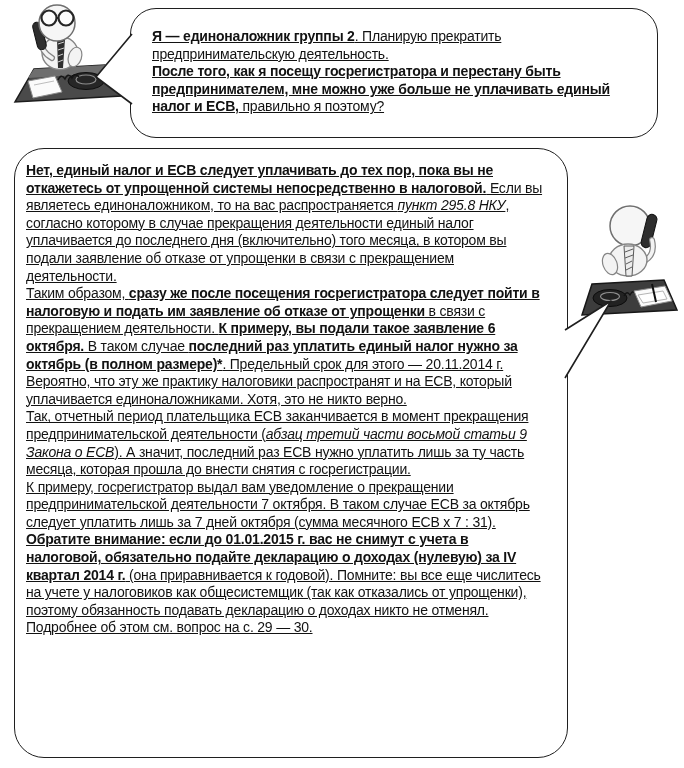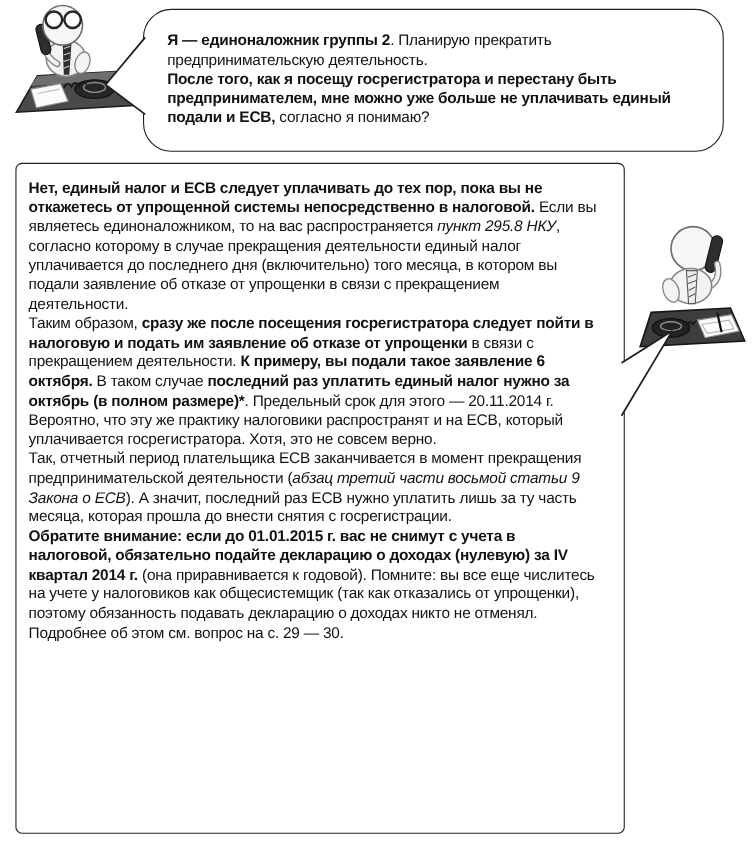--- a/index.html
+++ b/index.html
@@ -3,26 +3,26 @@
 <meta charset="utf-8">
 <style>
   html,body { margin:0; padding:0; background:#ffffff; }
   .canvas {
     position:relative; width:684px; height:768px; background:#ffffff;
     font-family:"Liberation Sans", sans-serif; color:#121212; overflow:hidden;
   }
   .bubble {
     position:absolute; background:#ffffff;
     border:1.6px solid #1f1f1f; border-radius:26px;
-    box-sizing:border-box; z-index:1;
+    box-sizing:border-box; z-index:1;text-decoration:underline;
   }
   .bubble-tail { position:absolute; z-index:2; overflow:visible; }
   .char { position:absolute; z-index:0; }
   .q-bubble { left:130px; top:8px; width:528px; height:130px; padding:19px 22px 12px 21px; }
-  .a-bubble { left:14px; top:148px; width:554px; height:610px; border-radius:6px; padding:13px 20px 10px 11px; }
+  .a-bubble { left:14px; top:148px; width:554px; height:610px; border-radius:30px; padding:13px 20px 10px 11px; }
   .rich p.para { margin:0; font-size:14px; line-height:17.6px; letter-spacing:-0.2px; }
   .rich .b { font-weight:bold; }
   .rich .i { font-style:italic; }
 </style>
 </head>
 <body>
 
 <div class="canvas">
 
   <svg class="char" style="left:8px; top:2px;" width="118" height="114" viewBox="0 0 118 114" aria-hidden="true">
@@ -45,33 +45,34 @@
     <rect x="27" y="20" width="9" height="28" rx="4.5" fill="#2e2e2e" stroke="#101010" transform="rotate(-14 31 34)"></rect>
     <circle cx="49" cy="21" r="18" fill="#f6f6f6" stroke="#6f6f6f" stroke-width="1.5"></circle>
     <circle cx="41" cy="16" r="7.5" fill="#fdfdfd" stroke="#262626" stroke-width="2.2"></circle>
     <circle cx="58" cy="16" r="7.5" fill="#fdfdfd" stroke="#262626" stroke-width="2.2"></circle>
     <line x1="48.5" y1="16" x2="50.5" y2="16" stroke="#262626" stroke-width="2"></line>
   </svg>
 
   <div class="bubble q-bubble rich">
     <div>
         <p class="para"><span class="b">Я — единоналожник группы 2</span><span>. Планирую прекратить предпринимательскую деятельность.</span></p>
-        <p class="para"><span class="b">После того, как я посещу госрегистратора и перестану быть предпринимателем, мне можно уже больше не уплачивать единый подали и ЕСВ,</span><span> согласно я понимаю?</span></p>
+        <p class="para"><span class="b">После того, как я посещу госрегистратора и перестану быть предпринимателем, мне можно уже больше не уплачивать единый налог и ЕСВ,</span><span> правильно я поэтому?</span></p>
       </div>
   </div>
   <svg class="bubble-tail" style="left:92px; top:28px;" width="46" height="82" viewBox="0 0 46 82" aria-hidden="true">
     <path d="M40,6 L4,49 L40,76" fill="#ffffff" stroke="#1f1f1f" stroke-width="1.6" stroke-linejoin="round"></path>
   </svg>
 
   <div class="bubble a-bubble rich">
     <div>
         <p class="para"><span class="b">Нет, единый налог и ЕСВ следует уплачивать до тех пор, пока вы не откажетесь от упрощенной системы непосредственно в налоговой.</span><span> Если вы являетесь единоналожником, то на вас распространяется </span><span class="i">пункт 295.8 НКУ</span><span>, согласно которому в случае прекращения деятельности единый налог уплачивается до последнего дня (включительно) того месяца, в котором вы подали заявление об отказе от упрощенки в связи с прекращением деятельности.</span></p>
         <p class="para"><span>Таким образом, </span><span class="b">сразу же после посещения госрегистратора следует пойти в налоговую и подать им заявление об отказе от упрощенки</span><span> в связи с прекращением деятельности. </span><span class="b">К примеру, вы подали такое заявление 6 октября.</span><span> В таком случае </span><span class="b">последний раз уплатить единый налог нужно за октябрь (в полном размере)*</span><span>. Предельный срок для этого — 20.11.2014 г.</span></p>
-        <p class="para"><span>Вероятно, что эту же практику налоговики распространят и на ЕСВ, который уплачивается госрегистратора. Хотя, это не совсем верно.</span></p>
+        <p class="para"><span>Вероятно, что эту же практику налоговики распространят и на ЕСВ, который уплачивается единоналожниками. Хотя, это не никто верно.</span></p>
         <p class="para"><span>Так, отчетный период плательщика ЕСВ заканчивается в момент прекращения предпринимательской деятельности (</span><span class="i">абзац третий части восьмой статьи 9 Закона о ЕСВ</span><span>). А значит, последний раз ЕСВ нужно уплатить лишь за ту часть месяца, которая прошла до внести снятия с госрегистрации.</span></p>
+        <p class="para"><span>К примеру, госрегистратор выдал вам уведомление о прекращении предпринимательской деятельности 7 октября. В таком случае ЕСВ за октябрь следует уплатить лишь за 7 дней октября (сумма месячного ЕСВ х 7 : 31).</span></p>
         <p class="para"><span class="b">Обратите внимание: если до 01.01.2015 г. вас не снимут с учета в налоговой, обязательно подайте декларацию о доходах (нулевую) за IV квартал 2014 г.</span><span> (она приравнивается к годовой). Помните: вы все еще числитесь на учете у налоговиков как общесистемщик (так как отказались от упрощенки), поэтому обязанность подавать декларацию о доходах никто не отменял. Подробнее об этом см. вопрос на с. 29 — 30.</span></p>
       </div>
   </div>
   <svg class="bubble-tail" style="left:558px; top:294px;" width="58" height="92" viewBox="0 0 58 92" aria-hidden="true">
     <path d="M7,36 L53,7 L7,84" fill="#ffffff" stroke="#1f1f1f" stroke-width="1.6" stroke-linejoin="round"></path>
   </svg>
 
   <svg class="char" style="left:580px; top:196px;" width="100" height="142" viewBox="0 0 100 142" aria-hidden="true">
     <circle cx="50" cy="30" r="20" fill="#f6f6f6" stroke="#6f6f6f" stroke-width="1.5"></circle>
     <rect x="64" y="18" width="10" height="34" rx="5" fill="#2e2e2e" stroke="#101010" transform="rotate(14 69 35)"></rect>

